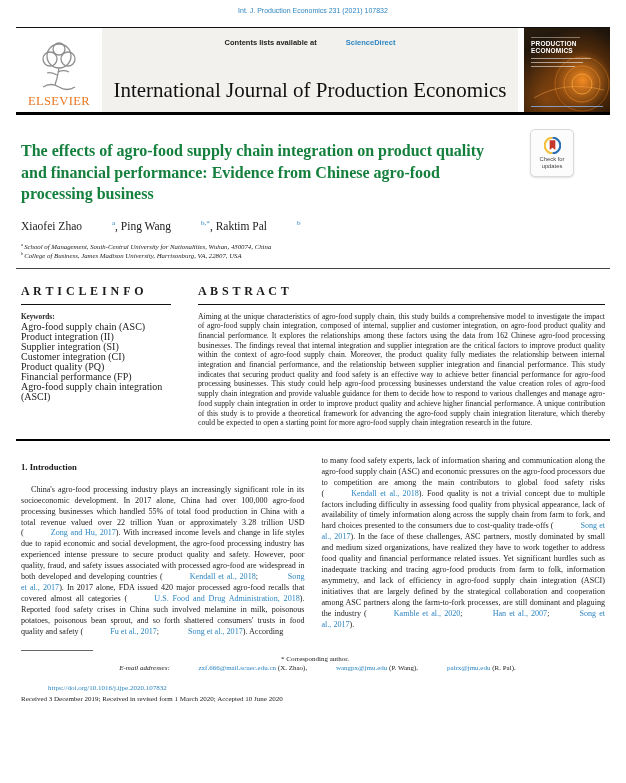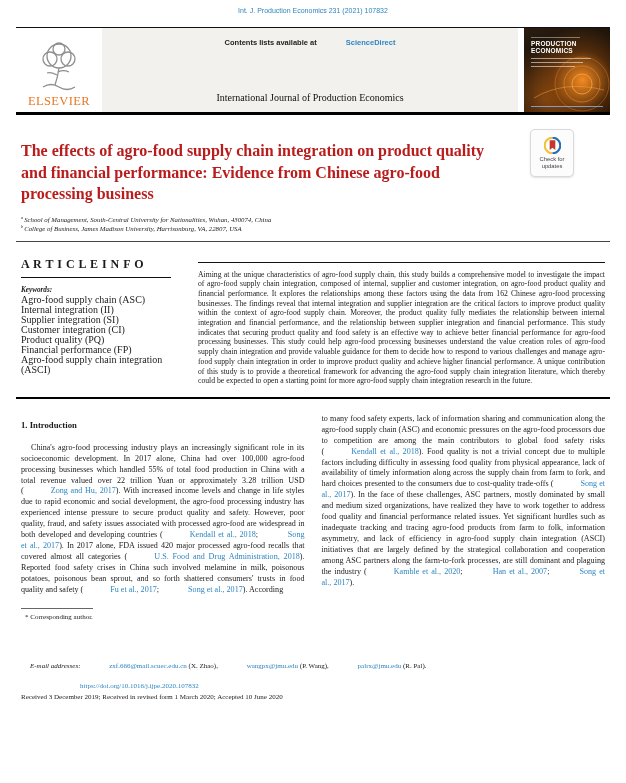--- a/index.html
+++ b/index.html
@@ -12,69 +12,69 @@
   .journal-ref{text-align:center;padding-top:7px;font-size:7px;
                font-family:"Liberation Sans",sans-serif;color:#2e86c0;}
 
   .banner{display:flex;margin:13px 16px 0 16px;border-top:1.5px solid #111;height:84px;}
   .logo-col{width:86px;background:#fff;display:flex;flex-direction:column;
             align-items:center;justify-content:flex-end;padding:4px 0 3px 0;}
   .elsevier-word{font-size:12.5px;color:#e87722;letter-spacing:.4px;margin-top:1px;}
   .center-col{flex:1;background:#f2f1ee;display:flex;flex-direction:column;
               justify-content:space-between;text-align:center;padding:10px 6px 9px 6px;}
   .contents-line{font-size:7.5px;font-family:"Liberation Sans",sans-serif;color:#222;font-weight:bold;}
-  .journal-title{font-size:10px;color:#111;}
+  .journal-title{font-size:21px;color:#111;}
   .homepage-line{font-size:7.5px;font-family:"Liberation Sans",sans-serif;color:#222;font-weight:bold;}
   .cover-col{width:86px;margin-left:6px;position:relative;background:
      radial-gradient(circle at 68% 62%, rgba(255,145,35,.95), rgba(150,75,12,.45) 38%, rgba(40,22,8,.1) 68%),
      radial-gradient(circle at 25% 85%, rgba(230,120,25,.55), transparent 55%),
      linear-gradient(160deg,#2a1d10,#0c0906 70%);overflow:hidden;}
   .cover-title{position:absolute;top:12px;left:7px;right:4px;color:#fff;
                font-family:"Liberation Sans",sans-serif;font-weight:bold;
                font-size:6.5px;line-height:7px;letter-spacing:.2px;}
   .cover-line{position:absolute;height:1px;background:rgba(255,255,255,.55);}
   .cover-rule{position:absolute;top:9px;left:7px;right:30px;height:1px;background:rgba(255,255,255,.4);}
   .cover-bottom{position:absolute;bottom:5px;left:7px;right:7px;height:1px;background:rgba(140,190,255,.75);}
   .banner-rule{margin:0 16px;height:3px;background:#000;}
 
   .title-block{margin:25px 21px 0 21px;width:485px;font-size:16px;line-height:21.5px;
-               font-weight:bold;color:#b91c1c;}
+               font-weight:bold;color:#15803d;}
   .badge{position:absolute;right:52px;top:129px;width:42px;height:46px;border:1px solid #d9d9d9;
          border-radius:5px;background:#fcfcfc;box-shadow:0 1px 2px rgba(0,0,0,.12);
          display:flex;flex-direction:column;align-items:center;justify-content:center;gap:2px;
          font-family:"Liberation Sans",sans-serif;font-size:5.8px;color:#444;text-align:center;
          line-height:6.5px;cursor:pointer;}
 
   .authors{margin:15px 21px 0 21px;font-size:11.5px;color:#222;}
   .affiliations{margin:10px 21px 0 21px;font-size:6.8px;line-height:9px;color:#222;}
   .full-rule{margin:8px 16px 0 16px;border-top:1px solid #444;}
 
   .info-abstract{display:flex;gap:27px;margin:15px 21px 0 21px;}
   .col-info{width:150px;flex:none;}
   .col-abstract{flex:1;}
   .sec-heading{font-size:12px;font-weight:bold;letter-spacing:.5px;}
   .heading-rule{border-top:1px solid #111;margin:5px 0 7px 0;}
-  .kw-label{font-size:7.2px;line-height:10px;font-style:italic;font-weight:bold;}
+  .kw-label{font-size:7.2px;line-height:10px;font-weight:bold;}
   .kw{font-size:10px;line-height:10px;}
   .abstract-text{font-size:7.7px;line-height:9.7px;text-align:justify;}
 
   .thick-rule{margin:11px 16px 0 16px;border-top:2px solid #000;}
 
   .body-cols{display:flex;gap:17px;margin:15px 21px 0 21px;}
   .bcol{width:283.5px;flex:none;font-size:8.1px;line-height:10.9px;text-align:justify;}
   .intro-heading{font-size:8.7px;font-weight:bold;margin:6px 0 12px 0;}
   .para-indent{text-indent:10px;}
 
-  .footnote{margin:12px 21px 0 21px;font-size:7px;line-height:9.5px;}
+  .footnote{margin:12px 21px 0 21px;font-size:7px;line-height:9.5px;text-align:center;}
   .fn-rule{width:72px;border-top:1px solid #666;margin-bottom:4px;}
   .fn-line1{padding-left:4px;}
-  .fn-line2{padding-left:9px;margin-top:40px;}
+  .fn-line2{padding-left:9px;}
 
   .footer{margin:10px 21px 0 21px;font-size:7px;line-height:9.5px;}
-  .footer .doi{display:block;margin-bottom:2px;margin-left:32px;}
+  .footer .doi{display:block;margin-bottom:2px;}
 </style>
 </head>
 <body>
 
 <div class="page">
 
   <div class="journal-ref">Int. J. Production Economics 231 (2021) 107832</div>
 
   <div class="banner">
     <div class="logo-col">
@@ -118,44 +118,46 @@
       <circle cx="12" cy="12" r="11" fill="#fff"></circle>
       <path d="M12 1 A11 11 0 0 0 12 23" stroke="#f3c23c" stroke-width="3" fill="none"></path>
       <path d="M12 1 A11 11 0 0 1 12 23" stroke="#2b6fb3" stroke-width="3" fill="none"></path>
       <path d="M8 4.5 h8 v14 l-4 -3.2 l-4 3.2 z" fill="#c5372c"></path>
     </svg>
     <span>Check for updates</span>
   </div>
 
   <div class="title-block">The effects of agro-food supply chain integration on product quality and financial performance: Evidence from Chinese agro-food processing business</div>
 
+  <div class="authors"><span class="">Xiaofei Zhao </span><span class="lnk sup">a</span><span class="">, Ping Wang </span><span class="lnk sup">b,*</span><span class="">, Raktim Pal </span><span class="lnk sup">b</span></div>
 
   <div class="affiliations">
     <div><span class="sup it">a </span><span class="it">School of Management, South-Central University for Nationalities, Wuhan, 430074, China</span></div>
     <div><span class="sup it">b </span><span class="it">College of Business, James Madison University, Harrisonburg, VA, 22807, USA</span></div>
   </div>
 
   <div class="full-rule"></div>
 
   <div class="info-abstract">
     <div class="col-info">
       <div class="sec-heading">A R T I C L E   I N F O</div>
       <div class="heading-rule"></div>
       <div class="kw-label">Keywords:</div>
       <div>
           <div class="kw">Agro-food supply chain (ASC)</div>
-          <div class="kw">Internal integration (II)</div>
+          <div class="kw">Product integration (II)</div>
           <div class="kw">Supplier integration (SI)</div>
           <div class="kw">Customer integration (CI)</div>
           <div class="kw">Product quality (PQ)</div>
           <div class="kw">Financial performance (FP)</div>
           <div class="kw">Agro-food supply chain integration (ASCI)</div>
         </div>
     </div>
     <div class="col-abstract">
+      <div class="sec-heading">A B S T R A C T</div>
       <div class="heading-rule"></div>
       <div class="abstract-text">Aiming at the unique characteristics of agro-food supply chain, this study builds a comprehensive model to investigate the impact of agro-food supply chain integration, composed of internal, supplier and customer integration, on agro-food product quality and financial performance. It explores the relationships among these factors using the data from 162 Chinese agro-food processing businesses. The findings reveal that internal integration and supplier integration are the critical factors to improve product quality within the context of agro-food supply chain. Moreover, the product quality fully mediates the relationship between internal integration and financial performance, and the relationship between supplier integration and financial performance. This study indicates that securing product quality and food safety is an effective way to achieve better financial performance for agro-food processing businesses. This study could help agro-food processing businesses understand the value creation roles of agro-food supply chain integration and provide valuable guidance for them to decide how to respond to various challenges and manage agro-food supply chain integration in order to improve product quality and achieve higher financial performance. A unique contribution of this study is to provide a theoretical framework for advancing the agro-food supply chain integration literature, which thereby could be expected to open a starting point for more agro-food supply chain integration research in the future.</div>
     </div>
   </div>
 
   <div class="thick-rule"></div>
 
   <div class="body-cols">
     <div class="bcol">
       <div class="intro-heading">1. Introduction</div>

